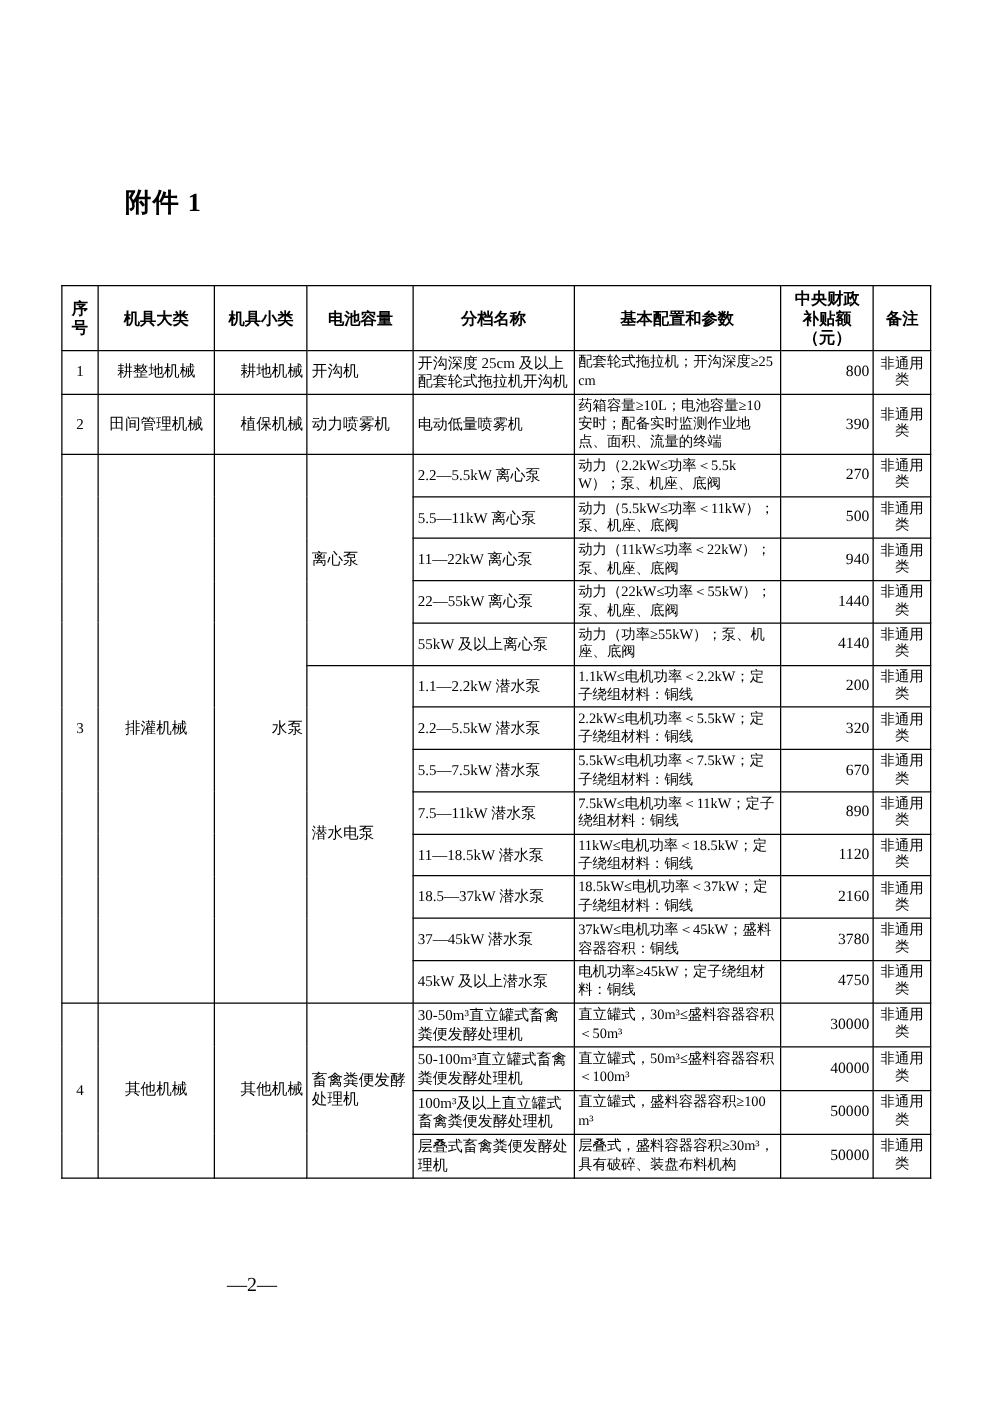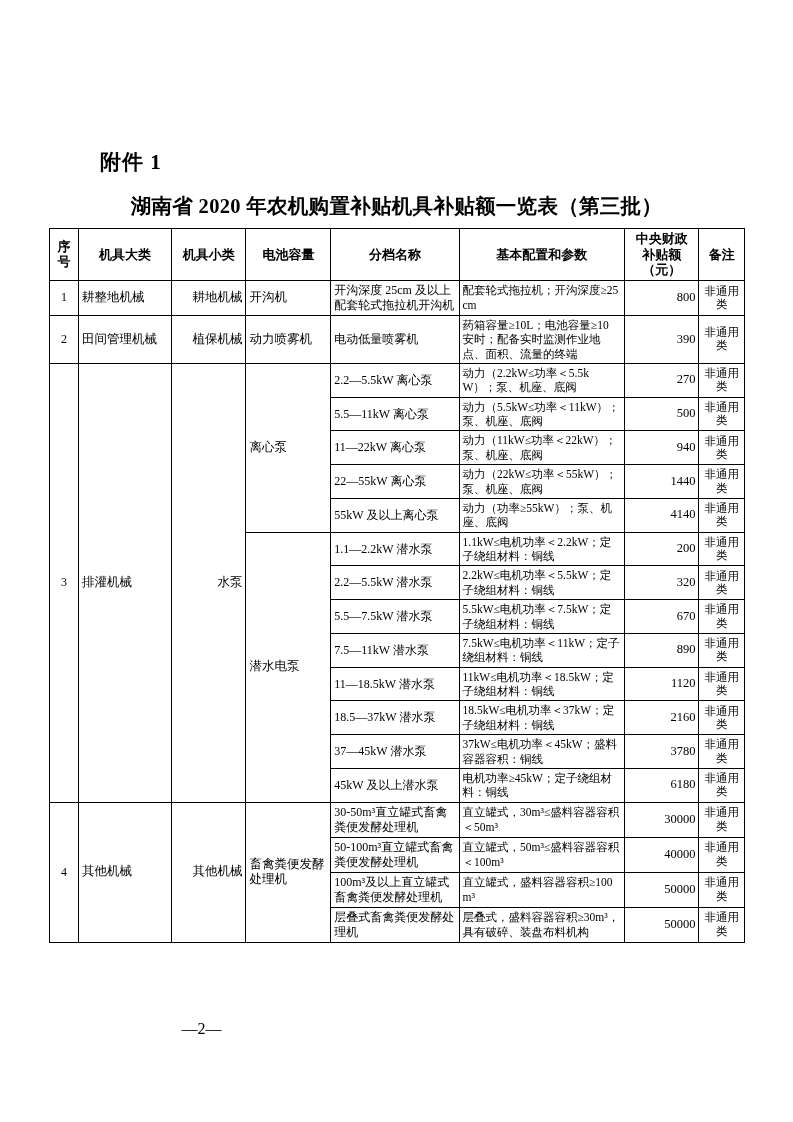--- a/index.html
+++ b/index.html
@@ -60,21 +60,21 @@
     word-break: break-all;
   }
   thead td {
     text-align: center;
     font-weight: bold;
     font-size: 13px;
     padding: 5px 2px;
     line-height: 1.2;
   }
   .idx { text-align: center; font-size: 12px; }
-  .cat { text-align: left; font-size: 12.5px; }
+  .cat { text-align: center; font-size: 12.5px; }
   .sub { text-align: right; font-size: 12.5px; }
   .item { font-size: 12.5px; }
   .tier { text-align: left; font-size: 12px; padding-left: 6px; }
   .spec { text-align: left; font-size: 11.5px; padding-left: 5px; }
   .amt { text-align: right; font-size: 12.5px; }
   .note { text-align: center; font-size: 11.5px; line-height: 1.15; }
   .pagenum {
     position: absolute;
     left: 0;
     top: 1020px;
@@ -85,21 +85,20 @@
   }
   .pagenum span { margin-left: -390px; }
 </style>
 </head>
 <body>
 
 <div class="page">
 
   <div class="attach-label">附件 1</div>
 
-  <div class="doc-title">湖南省 2020 年农机购置补贴机具补贴额一览表（第三批）</div>
 
   <table class="grid">
     <colgroup>
       <col style="width:28px">
       <col style="width:90px">
       <col style="width:72px">
       <col style="width:82px">
       <col style="width:124px">
       <col style="width:160px">
       <col style="width:72px">
@@ -222,21 +221,21 @@
       </tr>
       <tr>
         <td class="tier">37—45kW 潜水泵</td>
         <td class="spec">37kW≤电机功率＜45kW；盛料容器容积：铜线</td>
         <td class="amt">3780</td>
         <td class="note">非通用类</td>
       </tr>
       <tr>
         <td class="tier">45kW 及以上潜水泵</td>
         <td class="spec">电机功率≥45kW；定子绕组材料：铜线</td>
-        <td class="amt">6180</td>
+        <td class="amt">4750</td>
         <td class="note">非通用类</td>
       </tr>
 
       <tr>
         <td class="idx" rowspan="4">4</td>
         <td class="cat" rowspan="4">其他机械</td>
         <td class="sub" rowspan="4">其他机械</td>
         <td class="item" rowspan="4">畜禽粪便发酵处理机</td>
         <td class="tier">30-50m³直立罐式畜禽粪便发酵处理机</td>
         <td class="spec">直立罐式，30m³≤盛料容器容积＜50m³</td>

